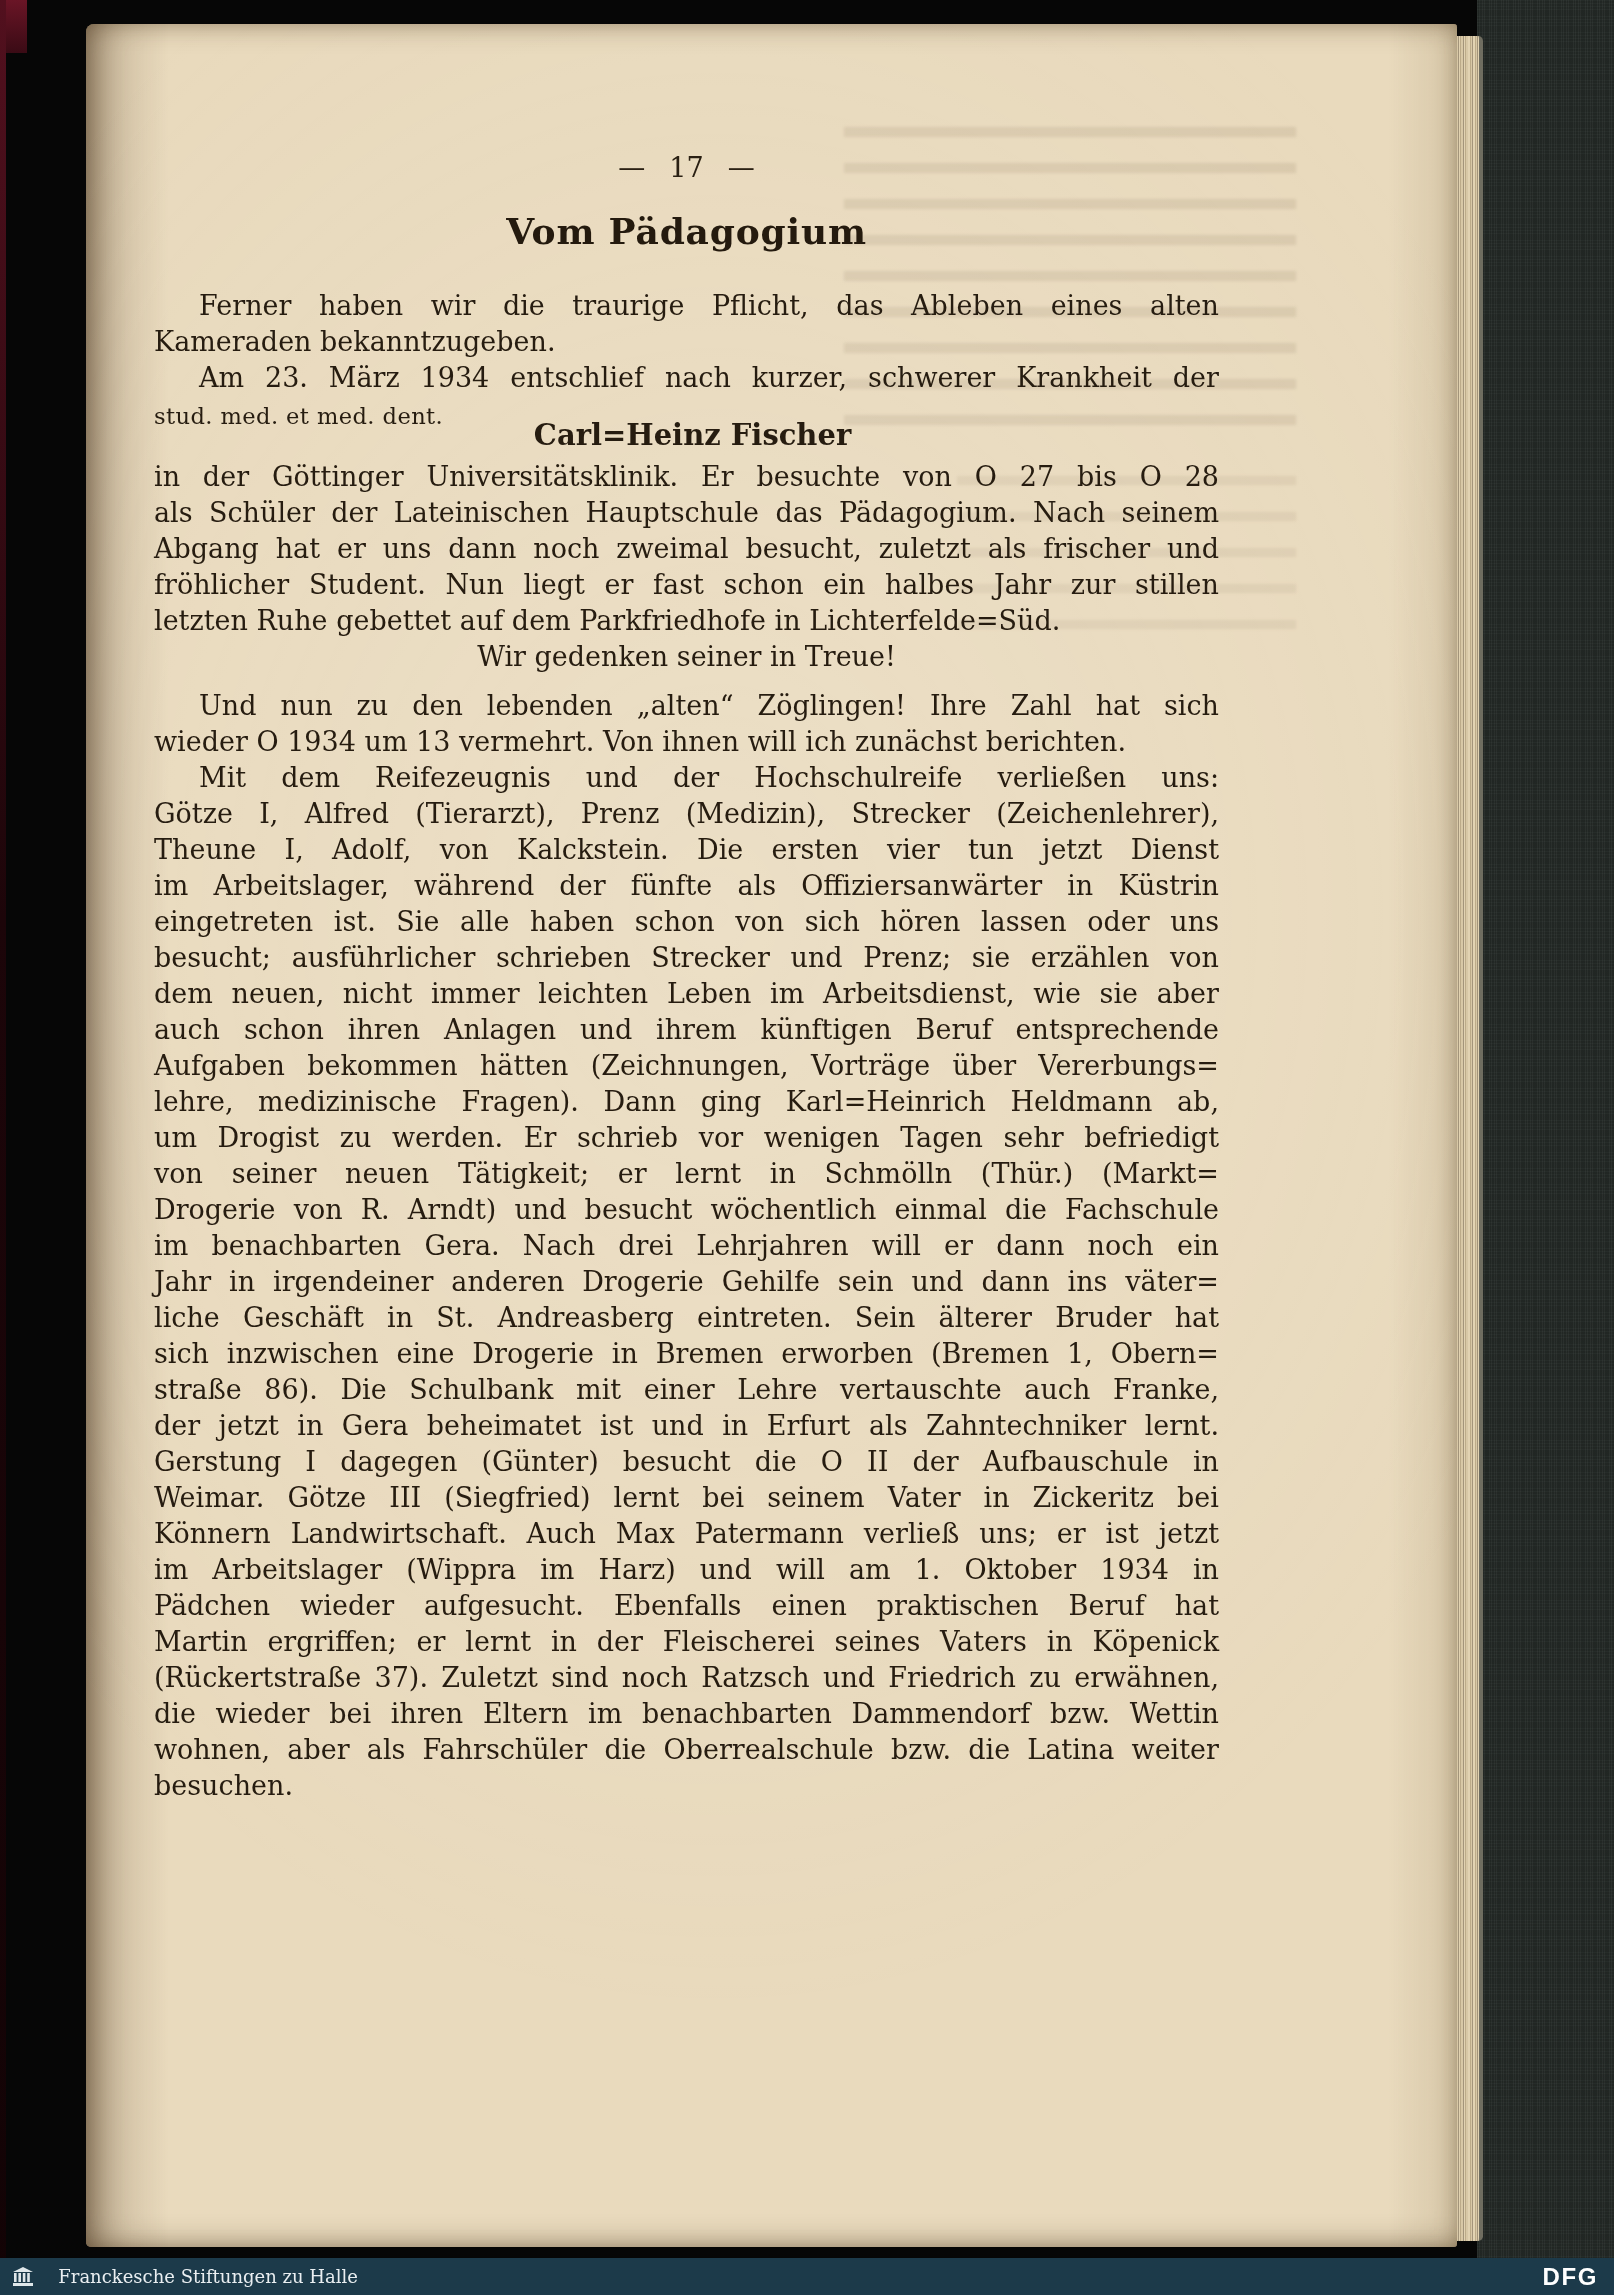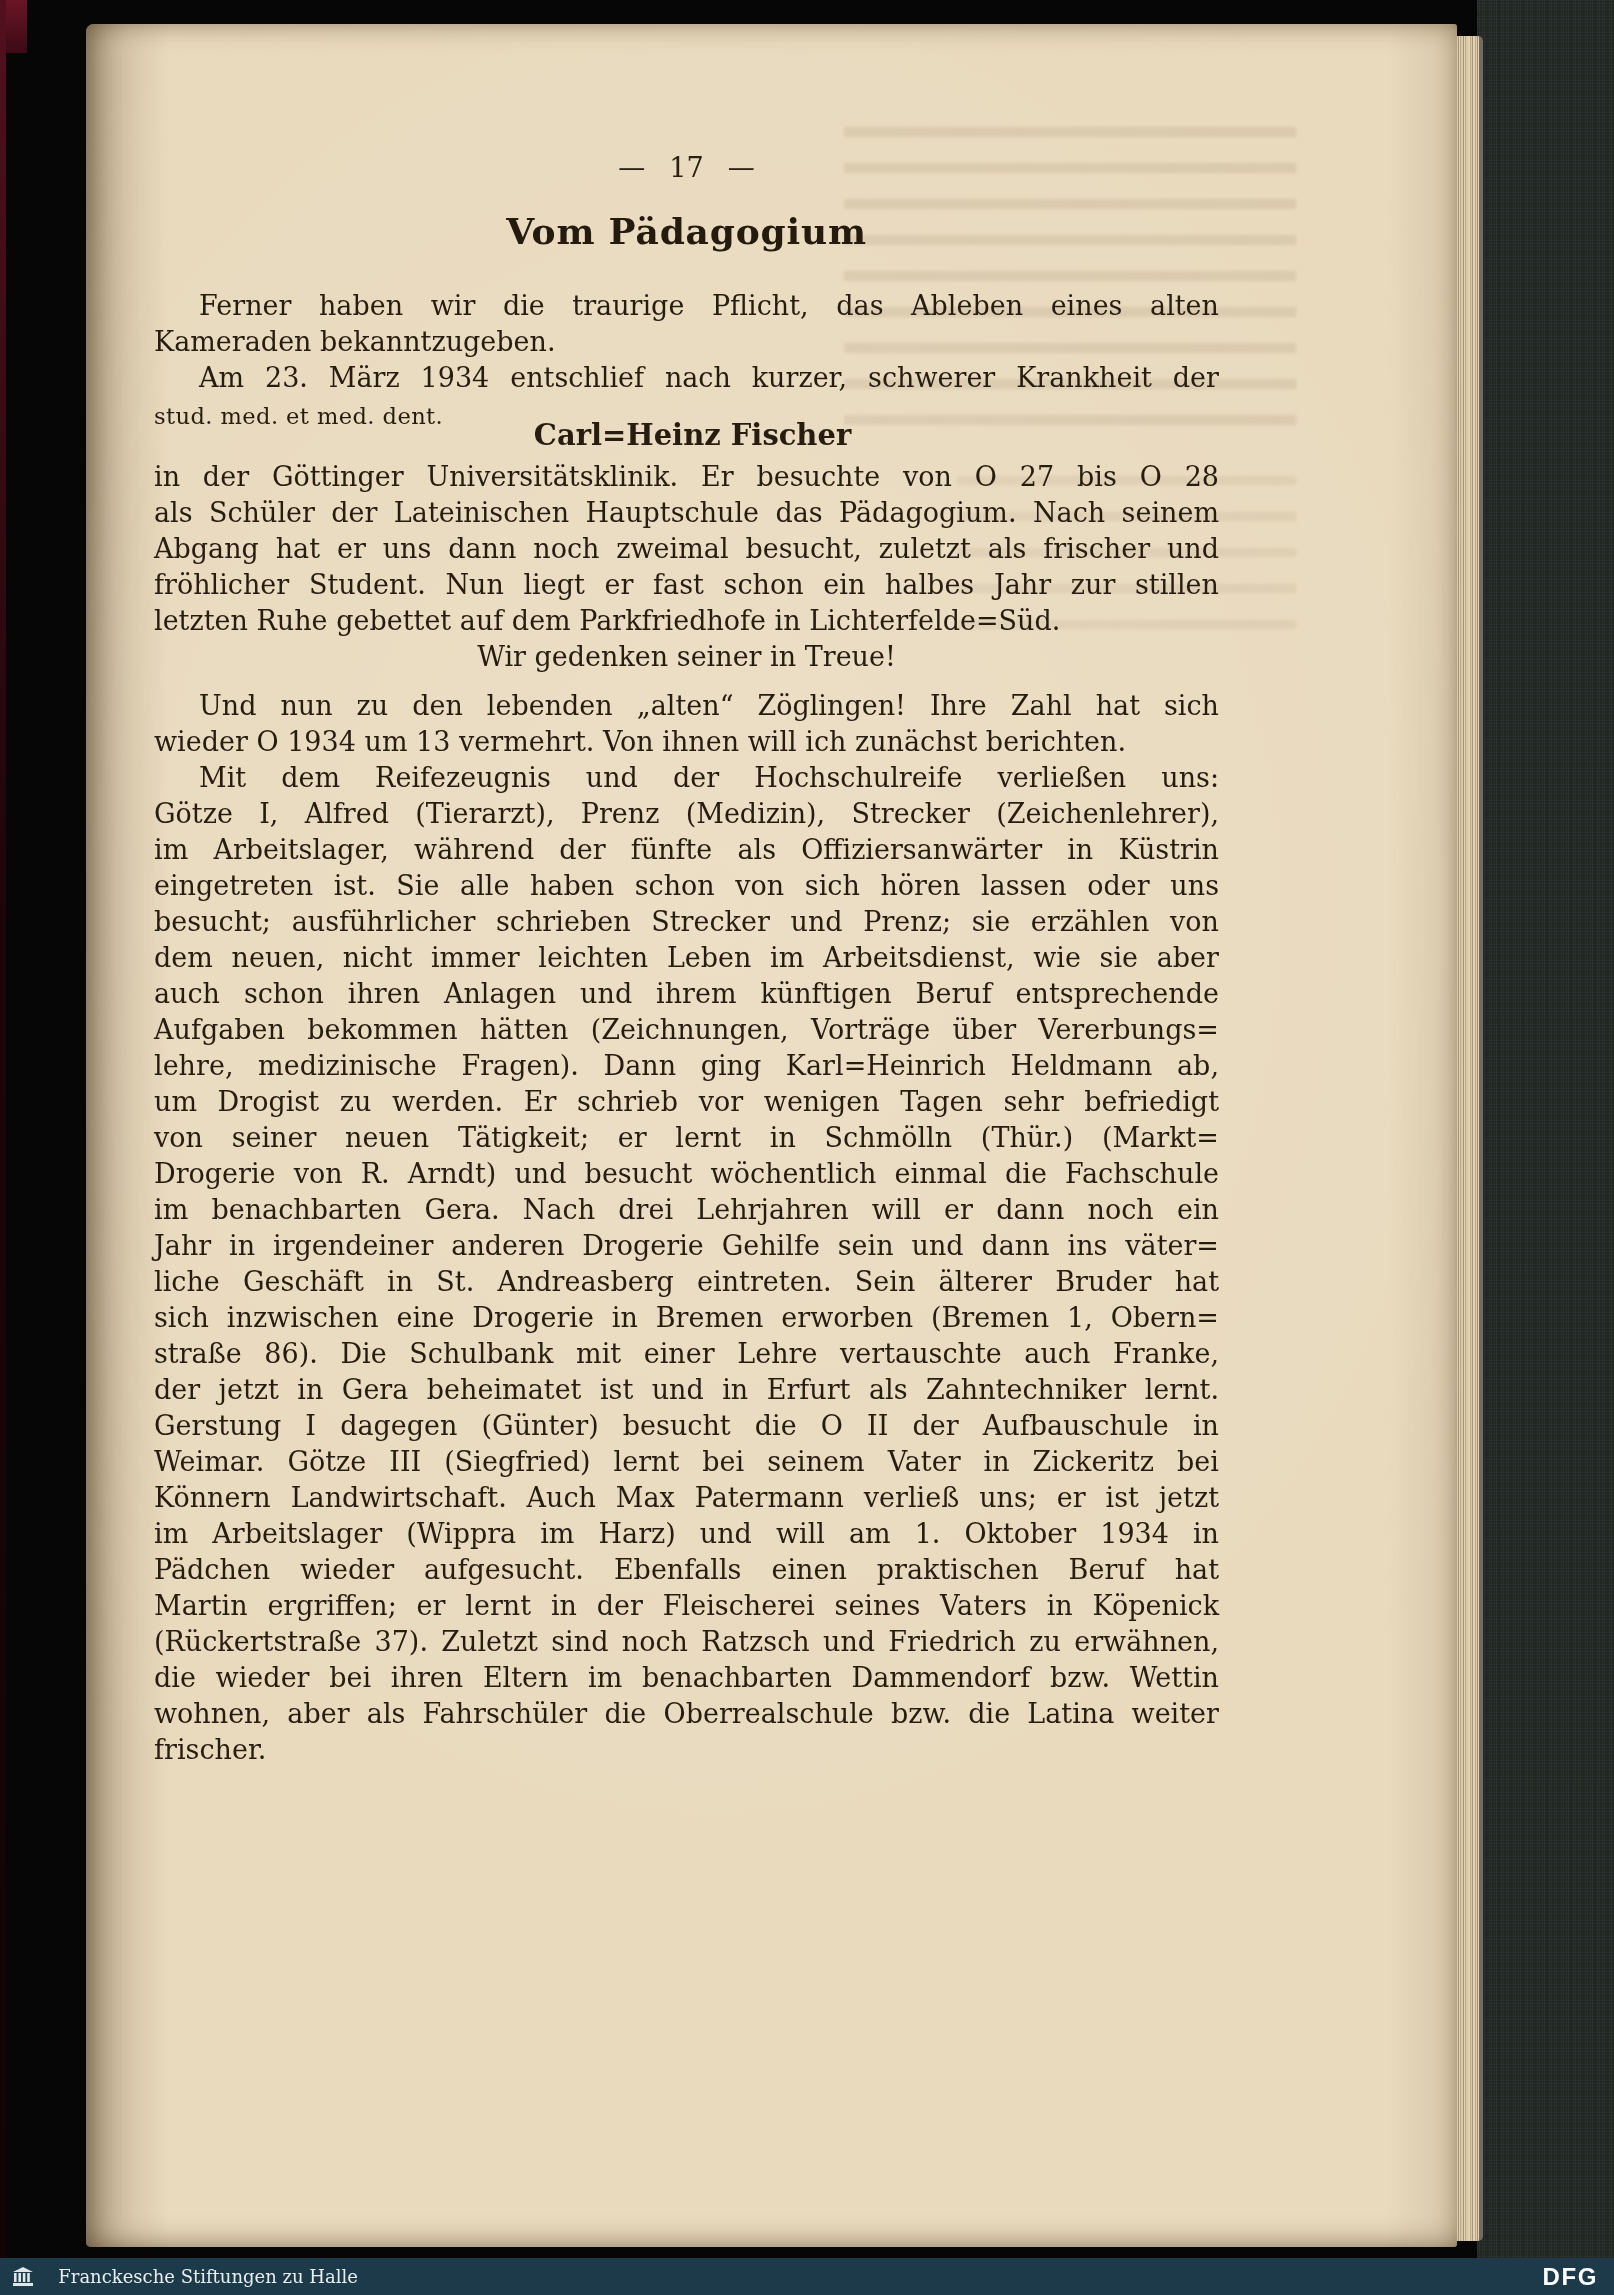--- a/index.html
+++ b/index.html
@@ -110,20 +110,21 @@
             <div class="line last">letzten Ruhe gebettet auf dem Parkfriedhofe in Lichterfelde=Süd.</div>
           </div>
           <div class="centerline">Wir gedenken seiner in Treue!</div>
           <div class="para gap">
             <div class="line indent">Und nun zu den lebenden „alten“ Zöglingen!  Ihre Zahl hat sich</div>
             <div class="line last">wieder O 1934 um 13 vermehrt.  Von ihnen will ich zunächst berichten.</div>
           </div>
           <div class="para">
             <div class="line indent">Mit dem Reifezeugnis und der Hochschulreife verließen uns:</div>
             <div class="line">Götze I, Alfred (Tierarzt), Prenz (Medizin), Strecker (Zeichenlehrer),</div>
+            <div class="line">Theune I, Adolf, von Kalckstein.  Die ersten vier tun jetzt Dienst</div>
             <div class="line">im Arbeitslager, während der fünfte als Offiziersanwärter in Küstrin</div>
             <div class="line">eingetreten ist.  Sie alle haben schon von sich hören lassen oder uns</div>
             <div class="line">besucht; ausführlicher schrieben Strecker und Prenz; sie erzählen von</div>
             <div class="line">dem neuen, nicht immer leichten Leben im Arbeitsdienst, wie sie aber</div>
             <div class="line">auch schon ihren Anlagen und ihrem künftigen Beruf entsprechende</div>
             <div class="line">Aufgaben bekommen hätten (Zeichnungen, Vorträge über Vererbungs=</div>
             <div class="line">lehre, medizinische Fragen).  Dann ging Karl=Heinrich Heldmann ab,</div>
             <div class="line">um Drogist zu werden.  Er schrieb vor wenigen Tagen sehr befriedigt</div>
             <div class="line">von seiner neuen Tätigkeit; er lernt in Schmölln (Thür.) (Markt=</div>
             <div class="line">Drogerie von R. Arndt) und besucht wöchentlich einmal die Fachschule</div>
@@ -135,21 +136,21 @@
             <div class="line">der jetzt in Gera beheimatet ist und in Erfurt als Zahntechniker lernt.</div>
             <div class="line">Gerstung I dagegen (Günter) besucht die O II der Aufbauschule in</div>
             <div class="line">Weimar.  Götze III (Siegfried) lernt bei seinem Vater in Zickeritz bei</div>
             <div class="line">Könnern Landwirtschaft.  Auch Max Patermann verließ uns; er ist jetzt</div>
             <div class="line">im Arbeitslager (Wippra im Harz) und will am 1. Oktober 1934 in</div>
             <div class="line">Pädchen wieder aufgesucht.  Ebenfalls einen praktischen Beruf hat</div>
             <div class="line">Martin ergriffen; er lernt in der Fleischerei seines Vaters in Köpenick</div>
             <div class="line">(Rückertstraße 37).  Zuletzt sind noch Ratzsch und Friedrich zu erwähnen,</div>
             <div class="line">die wieder bei ihren Eltern im benachbarten Dammendorf bzw. Wettin</div>
             <div class="line">wohnen, aber als Fahrschüler die Oberrealschule bzw. die Latina weiter</div>
-            <div class="line last">frischer.</div>
+            <div class="line last">besuchen.</div>
           </div>
         </div>
     </div>
   </div>
 
   <div class="footer">
     <div class="f-left">
       <span class="f-icon">
         <svg width="24" height="24" viewBox="0 0 24 24" fill="#dfe7ea" xmlns="http://www.w3.org/2000/svg">
           <path d="M12 2 2 7h20z"></path>

